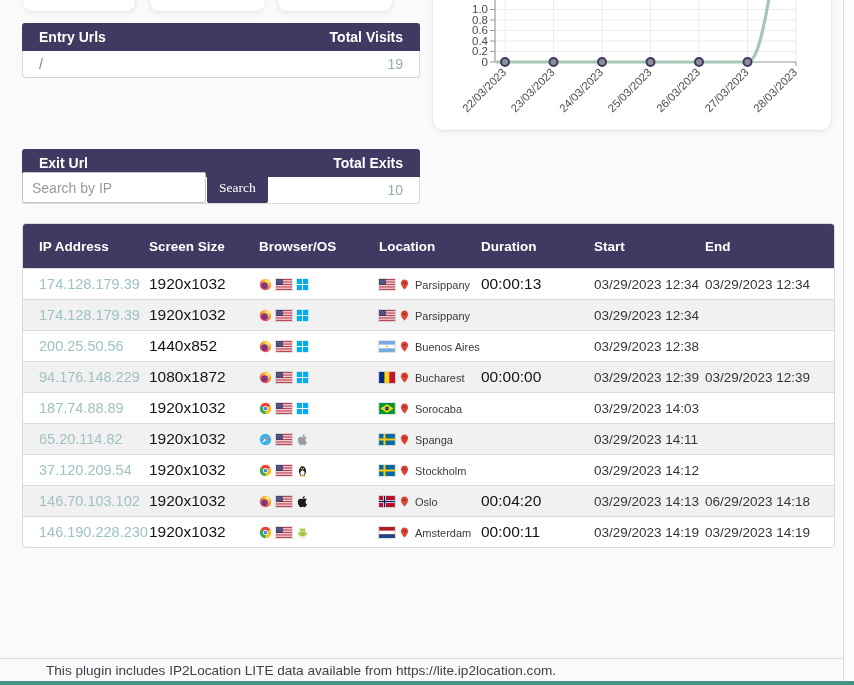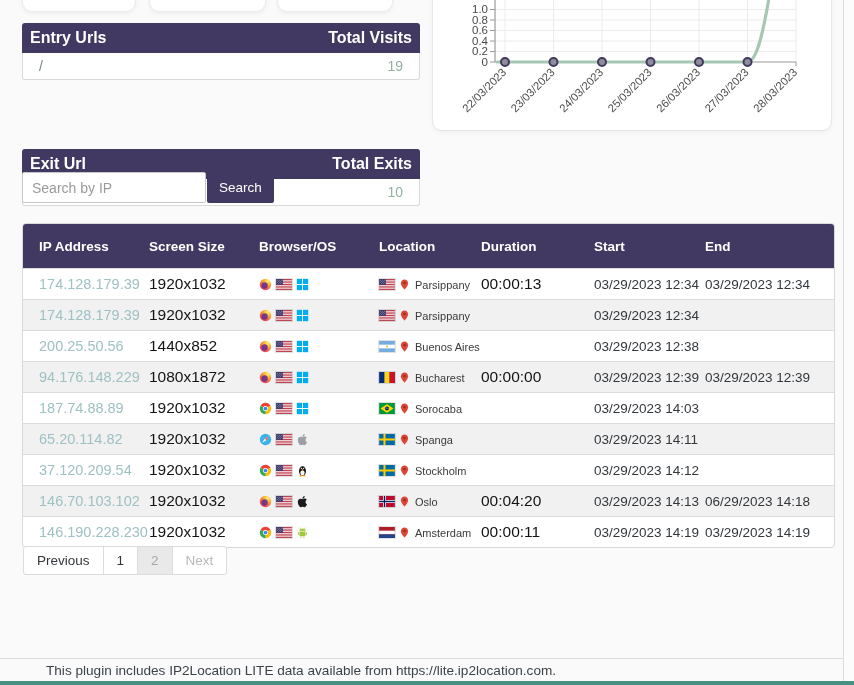--- a/index.html
+++ b/index.html
@@ -11,33 +11,33 @@
     border-radius:10px;box-shadow:0 2px 4px rgba(0,0,0,.05);}
 
   
   .chart-card{position:absolute;left:432px;top:-24px;width:398px;height:153px;background:#fff;
     border:1px solid #e7e7e7;border-radius:10px;box-shadow:0 2px 4px rgba(0,0,0,.04);overflow:hidden;}
   .chart-card svg{display:block;}
 
   
   .mini-card{position:absolute;left:22px;width:398px;}
   .mini-head{background:#413961;color:#fff;display:flex;justify-content:space-between;align-items:flex-start;
-    padding:6px 8px;font-size:16px;font-weight:700;border-radius:3px 3px 0 0;}
+    padding:6px 17px;font-size:14px;font-weight:700;border-radius:3px 3px 0 0;}
   .mini-row{background:#fff;display:flex;justify-content:space-between;align-items:center;
     padding:5px 16px;font-size:14px;border:1px solid #d9d9d9;border-top:none;border-radius:0 0 3px 3px;}
   .mini-row .slash{color:#75848a;}
   .mini-row .num{color:#93b1a0;}
 
   
   .search-input{position:absolute;left:22px;top:172px;width:184px;height:31px;box-sizing:border-box;
     border:1px solid #c6c6c6;border-radius:2px;padding:0 9px;font-size:14px;color:#444;background:#fff;
     font-family:"Liberation Sans",sans-serif;}
   .search-input::placeholder{color:#9a9a9a;}
   .search-btn{position:absolute;left:207px;top:172px;height:31px;min-width:60px;background:#413961;color:#fff;
-    border:none;border-radius:2px;font-size:13.5px;padding:0 12px;font-family:Liberation Sans, sans-serif;cursor:pointer;}
+    border:none;border-radius:2px;font-size:13.5px;padding:0 12px;font-family:Liberation Serif, serif;cursor:pointer;}
 
   
   .vt-wrap{position:absolute;left:22px;top:223px;width:813px;background:#fff;border:1px solid #d9d9d9;
     border-radius:4px;overflow:hidden;box-sizing:border-box;}
   table.vt{table-layout:fixed;border-collapse:collapse;width:811px;}
   .vt th{background:#413961;color:#fff;font-size:13.5px;font-weight:700;text-align:left;height:44px;padding:0;}
   .vt th.first,.vt td.first{padding-left:16px;}
   .vt td{height:30px;padding:0;border-top:1px solid #dcdcdc;vertical-align:middle;white-space:nowrap;}
   .vt tr.alt td{background:#f1f1f1;}
   .c-ip span{color:#9fc1c3;font-size:14.5px;}
@@ -471,25 +471,19 @@
                 <use href="#i-pin"></use>
               </svg><span class="city">Amsterdam</span></td>
             <td class="c-dur"><span>00:00:11</span></td>
             <td class="c-date"><span>03/29/2023 14:19</span></td>
             <td class="c-date"><span>03/29/2023 14:19</span></td>
           </tr>
         </tbody>
     </table>
   </div>
 
-  <div class="pager">
-      <span class="pg-item link">Previous</span>
-      <span class="pg-item link">1</span>
-      <span class="pg-item current">2</span>
-      <span class="pg-item disabled">Next</span>
-    </div>
 
   <div class="footer-divider"></div>
   <div class="footer-text"><span>This plugin includes IP2Location LITE data available from </span><a href="#">https://lite.ip2location.com</a><span>.</span></div>
 
   <div class="scrollbar"></div>
   <div class="bottom-bar"></div>
 </div>
 
 </body></html>

